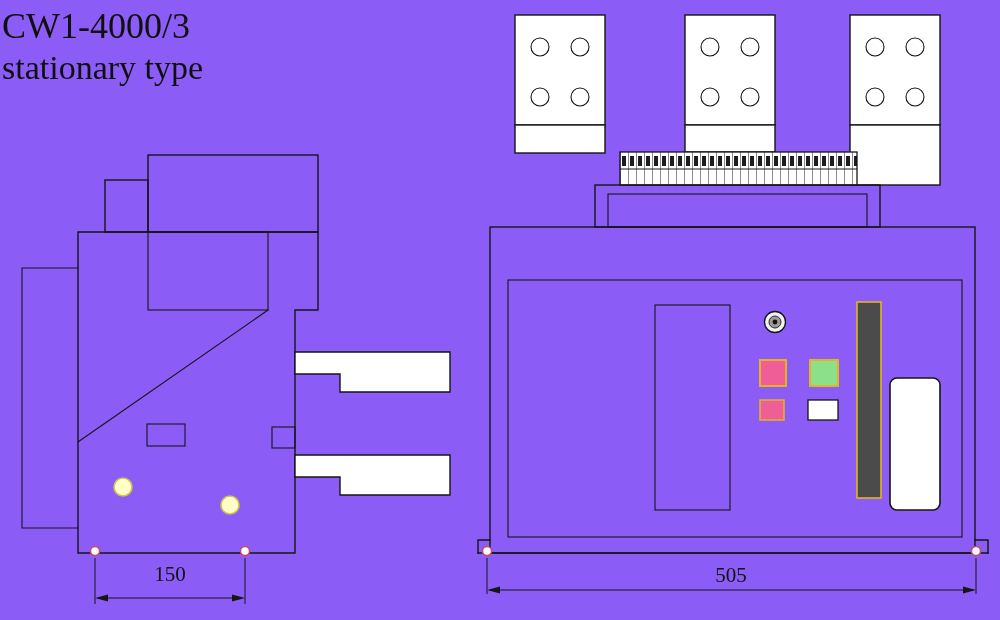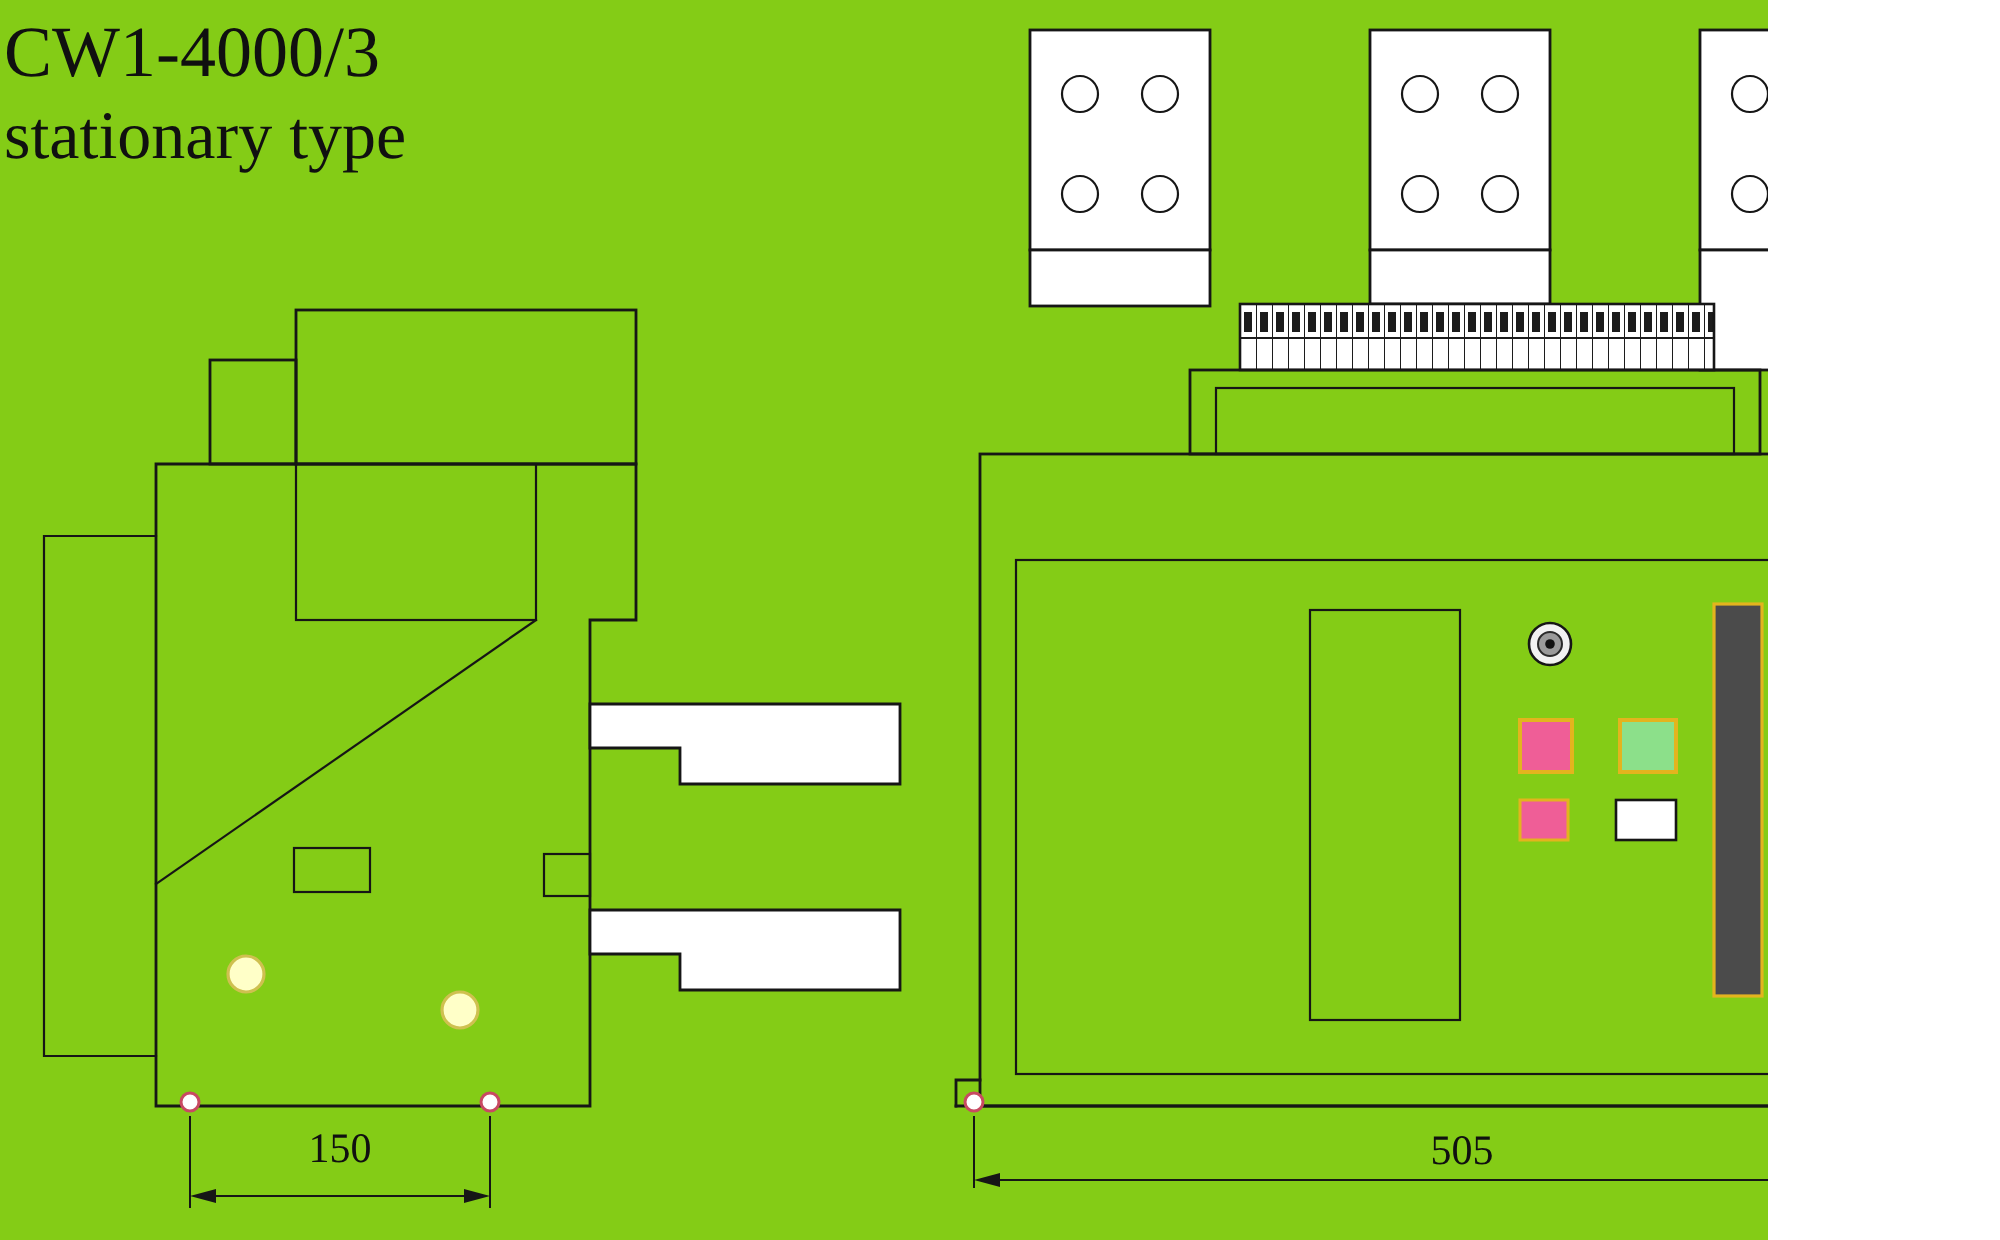--- a/index.html
+++ b/index.html
@@ -1,16 +1,16 @@
 <!DOCTYPE html>
 <html><head>
 <meta charset="utf-8">
 <style>
   html,body{margin:0;padding:0;background:#ffffff}
-  .canvas{position:relative;width:884px;height:620px;background:#84cc16;overflow:hidden}
+  .canvas{position:relative;width:1000px;height:620px;background:#8b5cf6;overflow:hidden}
   svg{display:block}
   .ln{fill:none;stroke:#161616;stroke-width:1.4;stroke-linejoin:miter;stroke-linecap:square}
   .lnf{fill:#ffffff;stroke:#161616;stroke-width:1.4;stroke-linejoin:miter}
   .thin{stroke-width:1.1}
   .dim{fill:none;stroke:#161616;stroke-width:1}
   text{font-family:"Liberation Serif","DejaVu Serif",serif;fill:#101010}
   .t1{font-size:36px}
   .t2{font-size:34px}
   .dimtxt{font-size:21px;text-anchor:middle}
 </style>

